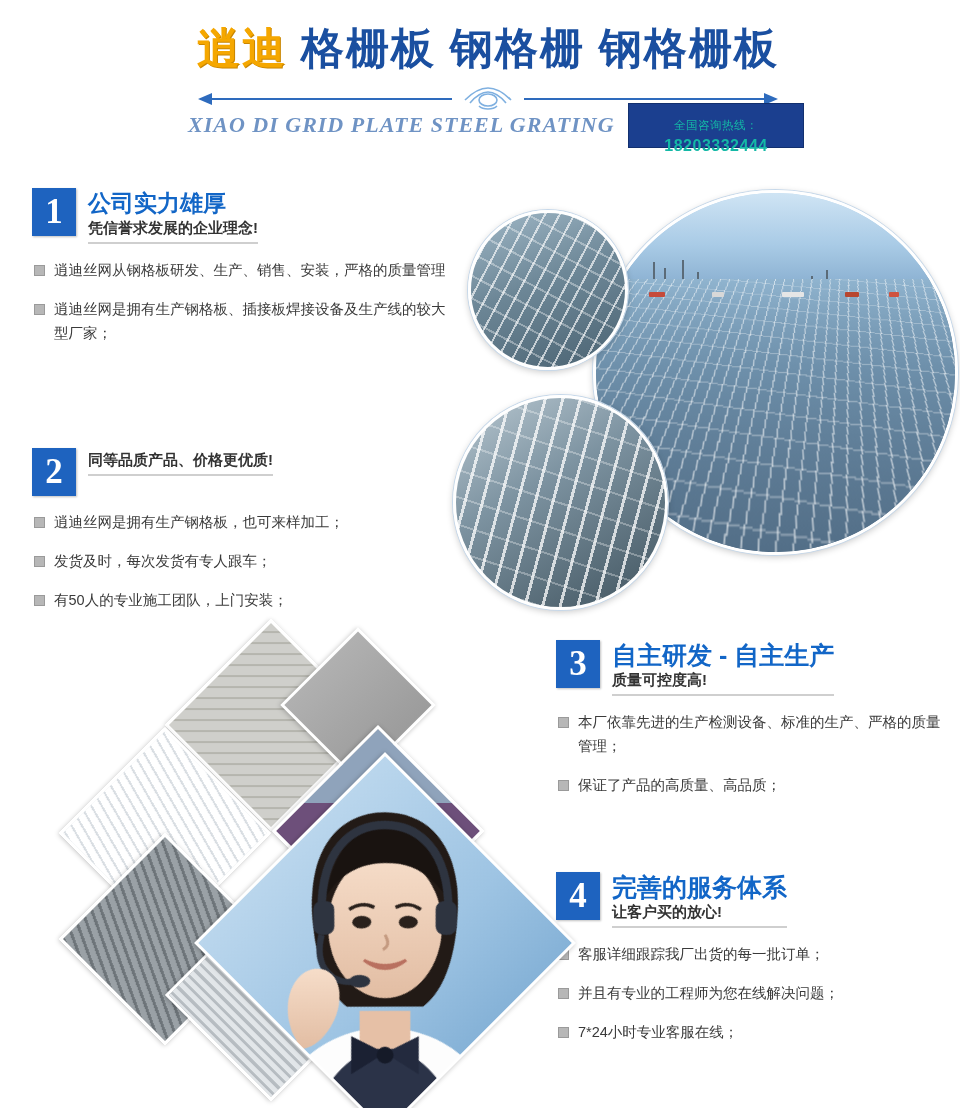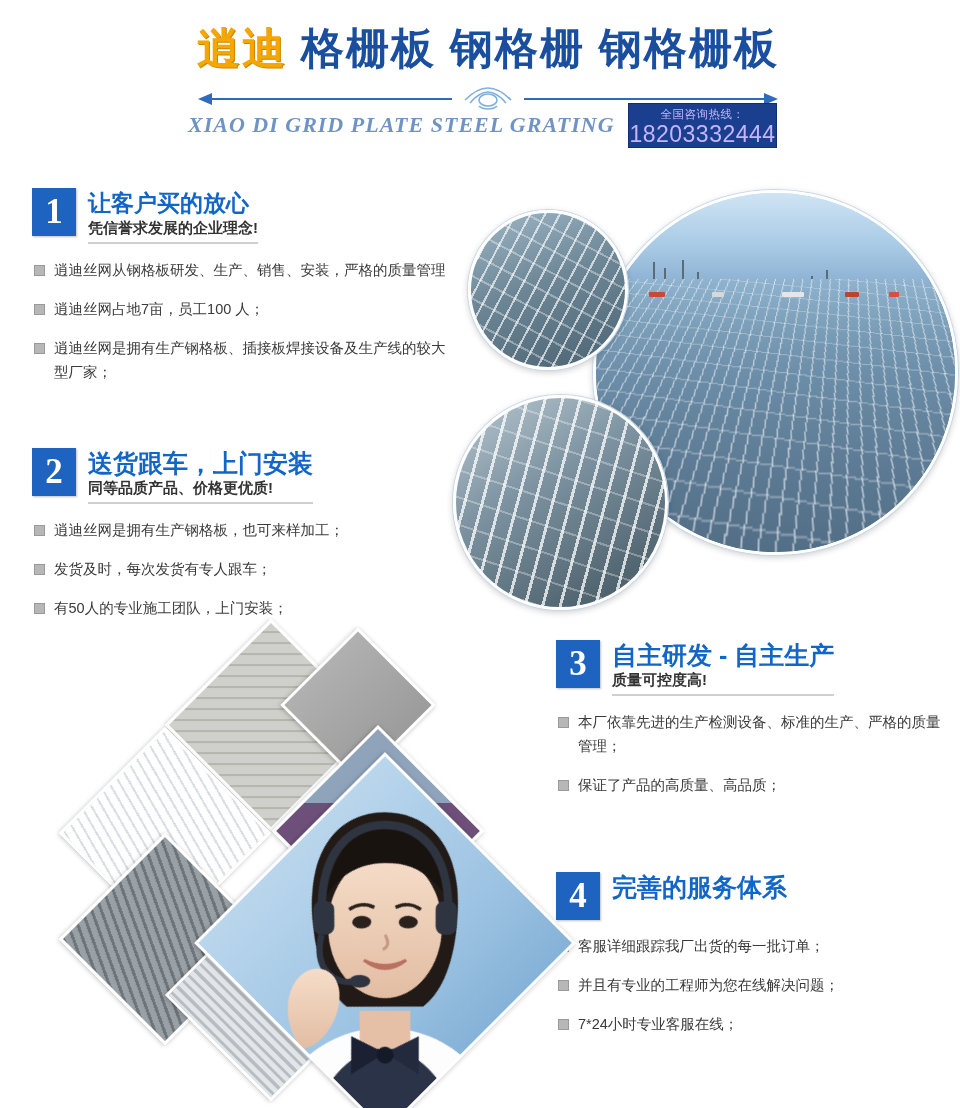--- a/index.html
+++ b/index.html
@@ -86,36 +86,36 @@
     font-weight: bold;
     font-size: 22px;
     color: #6f93c4;
     letter-spacing: 1px;
     white-space: nowrap;
   }
   .hotline {
     position: absolute;
     top: 103px;
     left: 620px;
-    width: 149px;
+    width: 176px;
     height: 45px;
     background: #1b3f8f;
     border: 1px solid #12306f;
-    color: #c4b5fd;
+    color: #14b8a6;
     text-align: center;
-    padding-top: 3px;
+    padding-top: 14px;
   }
   .hotline .label {
     font-size: 11.5px;
     letter-spacing: 0.5px;
     line-height: 15px;
   }
   .hotline .number {
-    font-size: 23px;
-    font-weight: normal;
+    font-size: 16px;
+    font-weight: bold;
     line-height: 25px;
     letter-spacing: 0.5px;
   }
 
   
   .sec {
     position: absolute;
   }
   .sec-head {
     display: flex;
@@ -388,36 +388,34 @@
       </div>
     </div>
     <div class="circ circ-mid"></div>
     <div class="circ circ-lo"></div>
   </div>
 
   <div class="sec" id="sec1">
     <div class="sec-head">
       <div class="num-badge">1</div>
       <div class="head-text">
-        <div class="head-title">让客户买的放心</div>
+        <div class="head-title">公司实力雄厚</div>
         <div class="head-sub">凭信誉求发展的企业理念!</div>
       </div>
     </div>
     <ul class="bullets">
       <li>逍迪丝网从钢格板研发、生产、销售、安装，严格的质量管理</li>
-      <li>逍迪丝网占地7亩，员工100 人；</li>
       <li>逍迪丝网是拥有生产钢格板、插接板焊接设备及生产线的较大型厂家；</li>
     </ul>
   </div>
 
   <div class="sec" id="sec2">
     <div class="sec-head">
       <div class="num-badge">2</div>
       <div class="head-text">
-        <div class="head-title">送货跟车，上门安装</div>
         <div class="head-sub">同等品质产品、价格更优质!</div>
       </div>
     </div>
     <ul class="bullets">
       <li>逍迪丝网是拥有生产钢格板，也可来样加工；</li>
       <li>发货及时，每次发货有专人跟车；</li>
       <li>有50人的专业施工团队，上门安装；</li>
     </ul>
   </div>
 
@@ -504,20 +502,21 @@
       <li>本厂依靠先进的生产检测设备、标准的生产、严格的质量管理；</li>
       <li>保证了产品的高质量、高品质；</li>
     </ul>
   </div>
 
   <div class="sec" id="sec4">
     <div class="sec-head">
       <div class="num-badge">4</div>
       <div class="head-text">
         <div class="head-title">完善的服务体系</div>
+        <div class="head-sub">让客户买的放心!</div>
       </div>
     </div>
     <ul class="bullets">
       <li>客服详细跟踪我厂出货的每一批订单；</li>
       <li>并且有专业的工程师为您在线解决问题；</li>
       <li>7*24小时专业客服在线；</li>
     </ul>
   </div>
 
   <div class="footer-space"></div>

